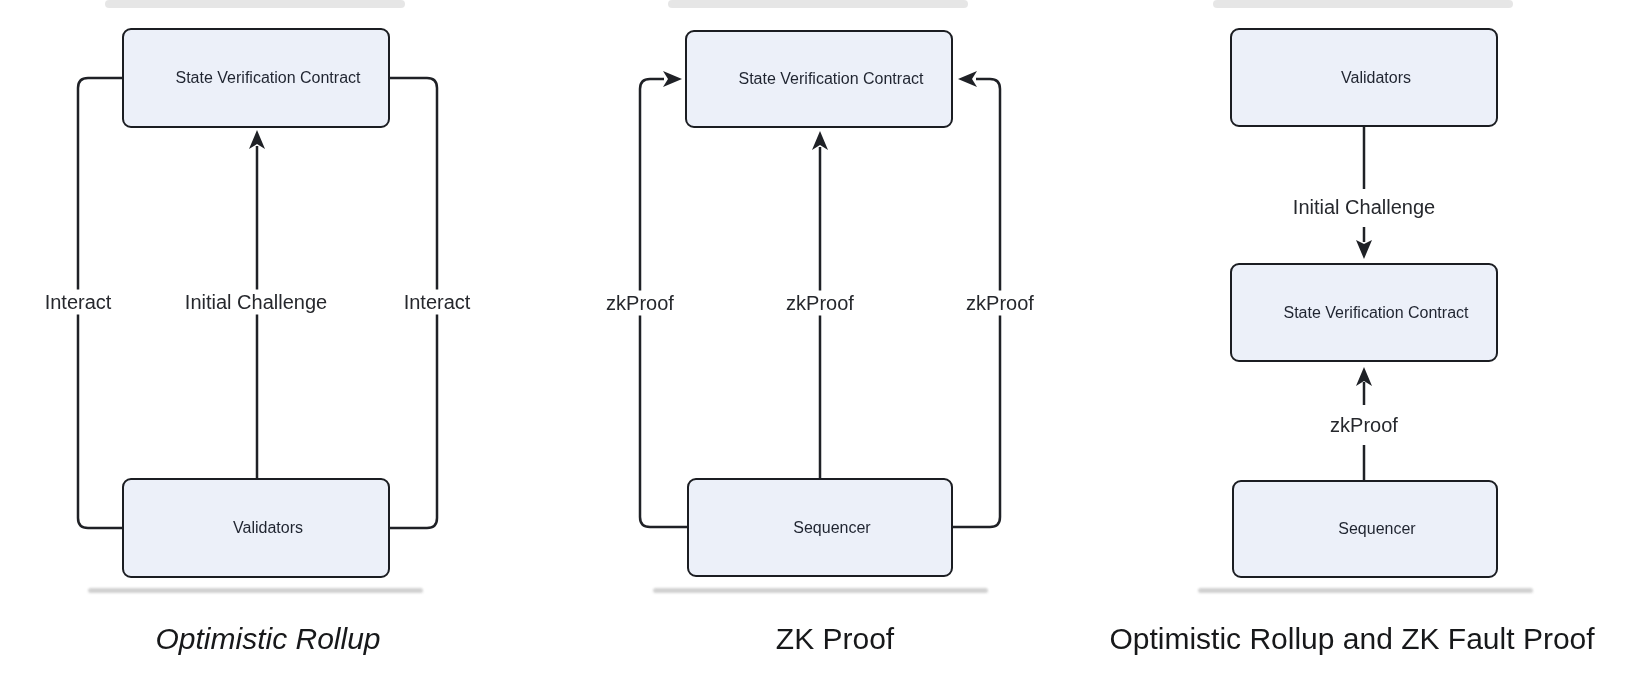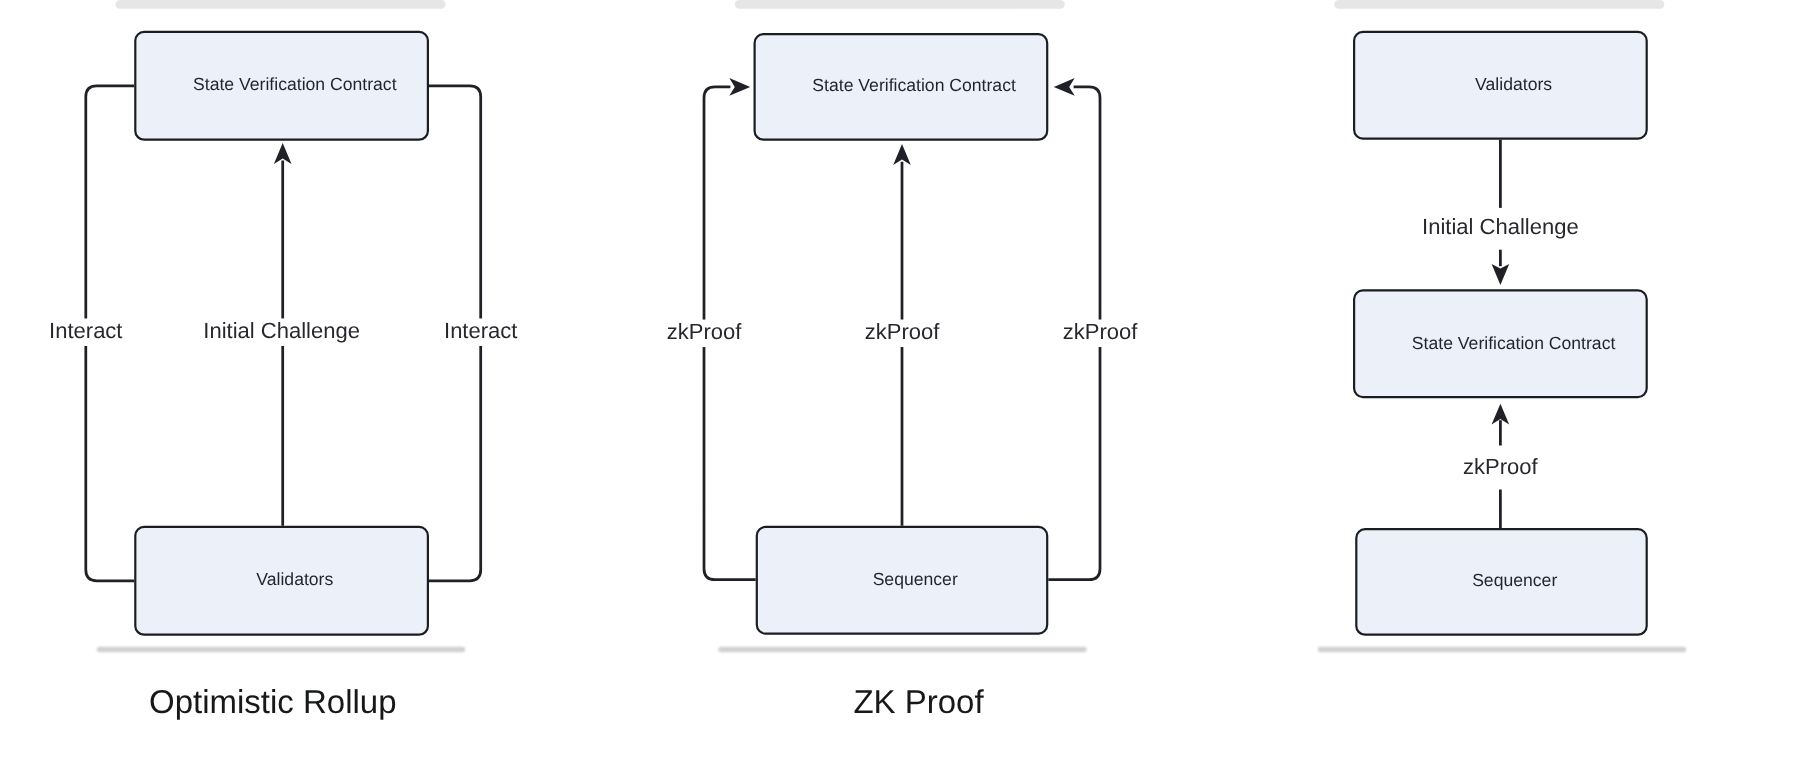--- a/index.html
+++ b/index.html
@@ -60,28 +60,29 @@
   <div class="ghost-top" style="left:1213px; width:300px;"></div>
   <div class="ghost-bottom" style="left:88px; width:335px;"></div>
   <div class="ghost-bottom" style="left:653px; width:335px;"></div>
   <div class="ghost-bottom" style="left:1198px; width:335px;"></div>
 
   <div class="node" style="left:122px; top:28px; width:268px; height:100px;">State Verification Contract</div>
   <div class="node" style="left:122px; top:478px; width:268px; height:100px;">Validators</div>
   <span class="edge-label" style="left:78px; top:302px;">Interact</span>
   <span class="edge-label" style="left:256px; top:302px;">Initial Challenge</span>
   <span class="edge-label" style="left:437px; top:302px;">Interact</span>
-  <div class="title" style="left:248px; top:622px;">Optimistic Rollup</div>
+  <div class="title" style="left:268px; top:622px;font-style:italic;">Optimistic Rollup</div>
 
   <div class="node" style="left:685px; top:30px; width:268px; height:98px;">State Verification Contract</div>
   <div class="node" style="left:687px; top:478px; width:266px; height:99px;">Sequencer</div>
   <span class="edge-label" style="left:640px; top:303px;">zkProof</span>
   <span class="edge-label" style="left:820px; top:303px;">zkProof</span>
   <span class="edge-label" style="left:1000px; top:303px;">zkProof</span>
   <div class="title" style="left:835px; top:622px;">ZK Proof</div>
 
   <div class="node" style="left:1230px; top:28px; width:268px; height:99px;">Validators</div>
   <div class="node" style="left:1230px; top:263px; width:268px; height:99px;">State Verification Contract</div>
   <div class="node" style="left:1232px; top:480px; width:266px; height:98px;">Sequencer</div>
   <span class="edge-label" style="left:1364px; top:207px;">Initial Challenge</span>
   <span class="edge-label" style="left:1364px; top:425px;">zkProof</span>
+  <div class="title" style="left:1352px; top:622px;">Optimistic Rollup and ZK Fault Proof</div>
 
 </div>
 
 </body></html>

